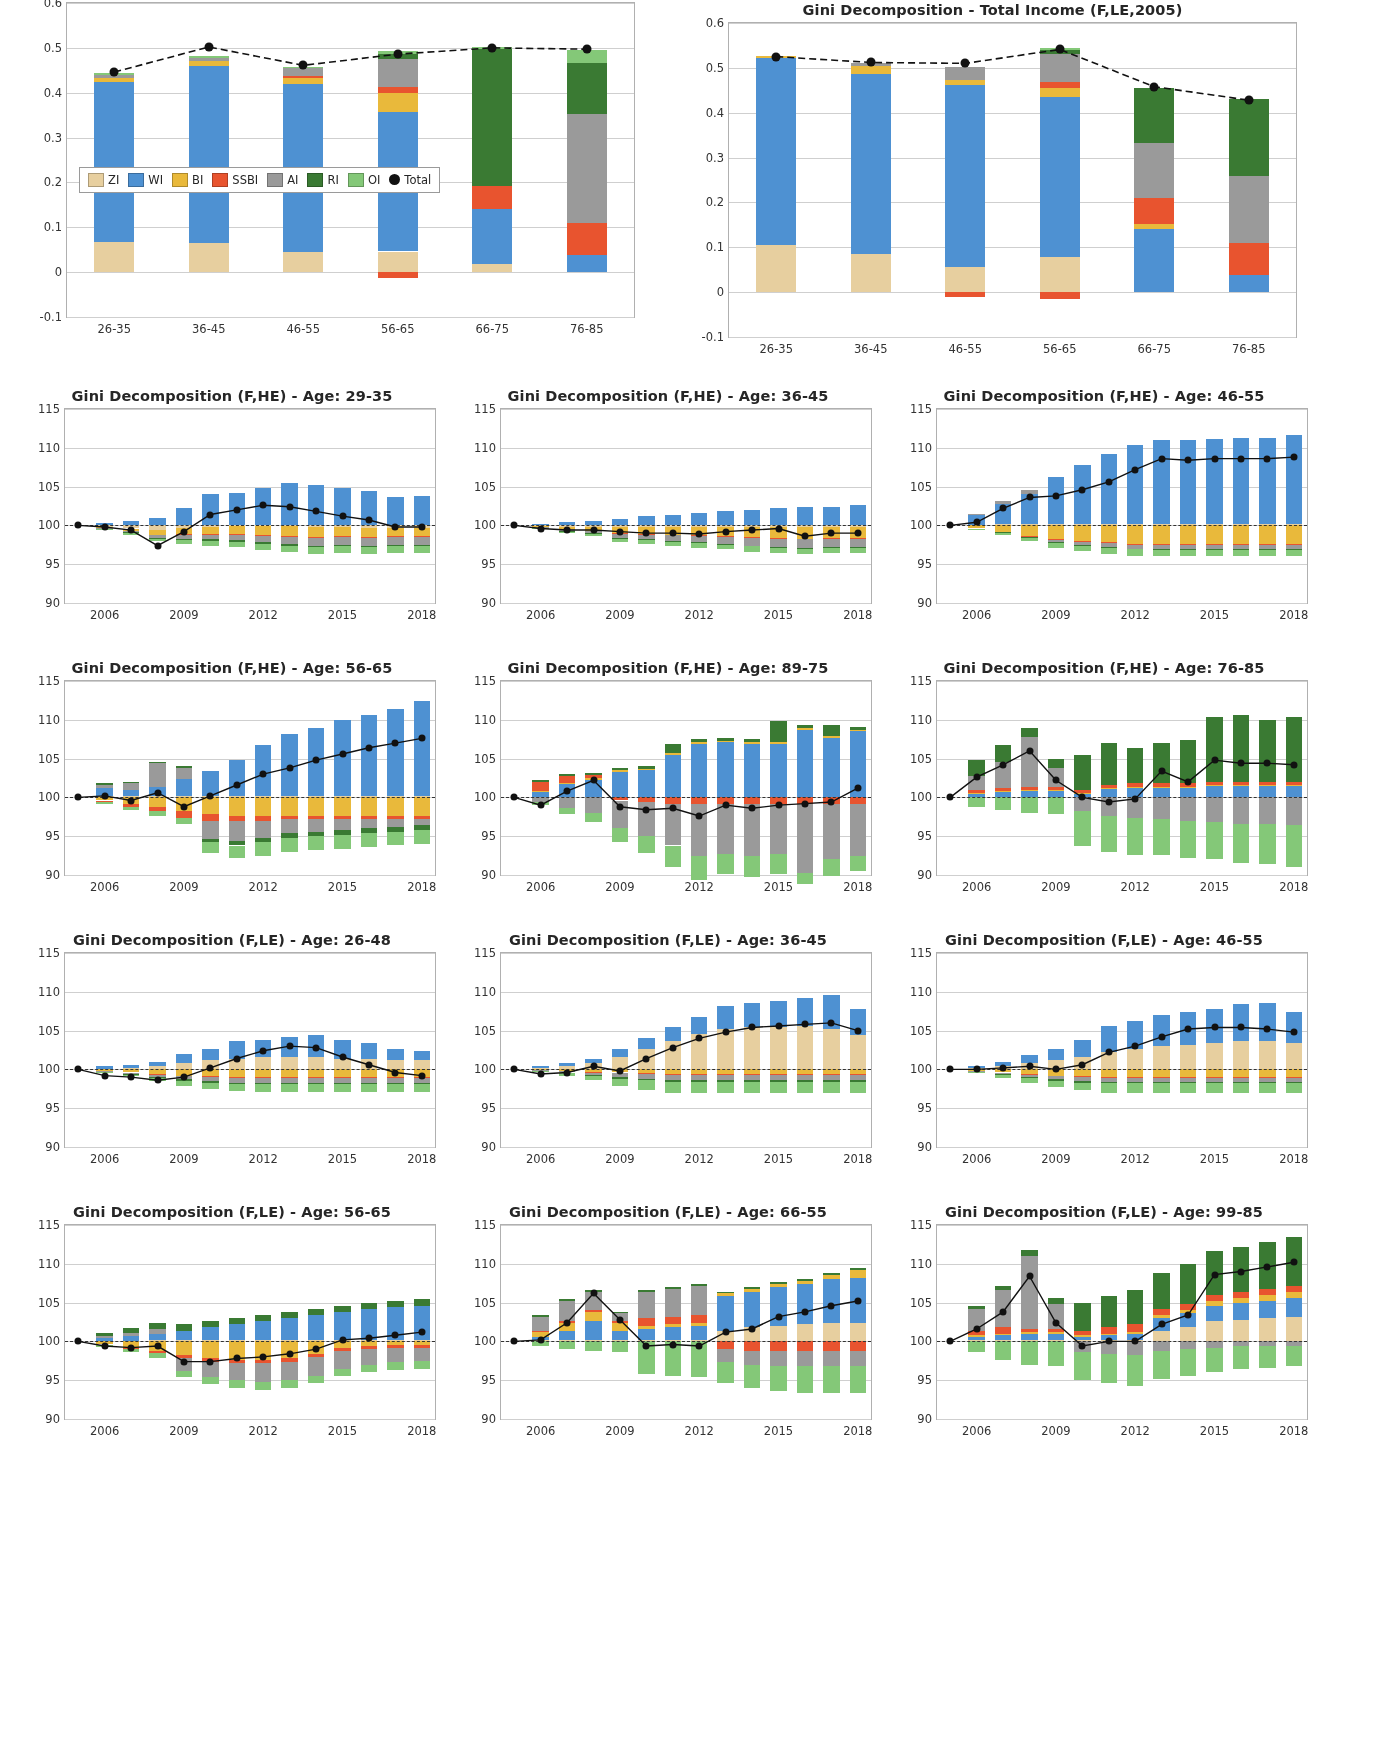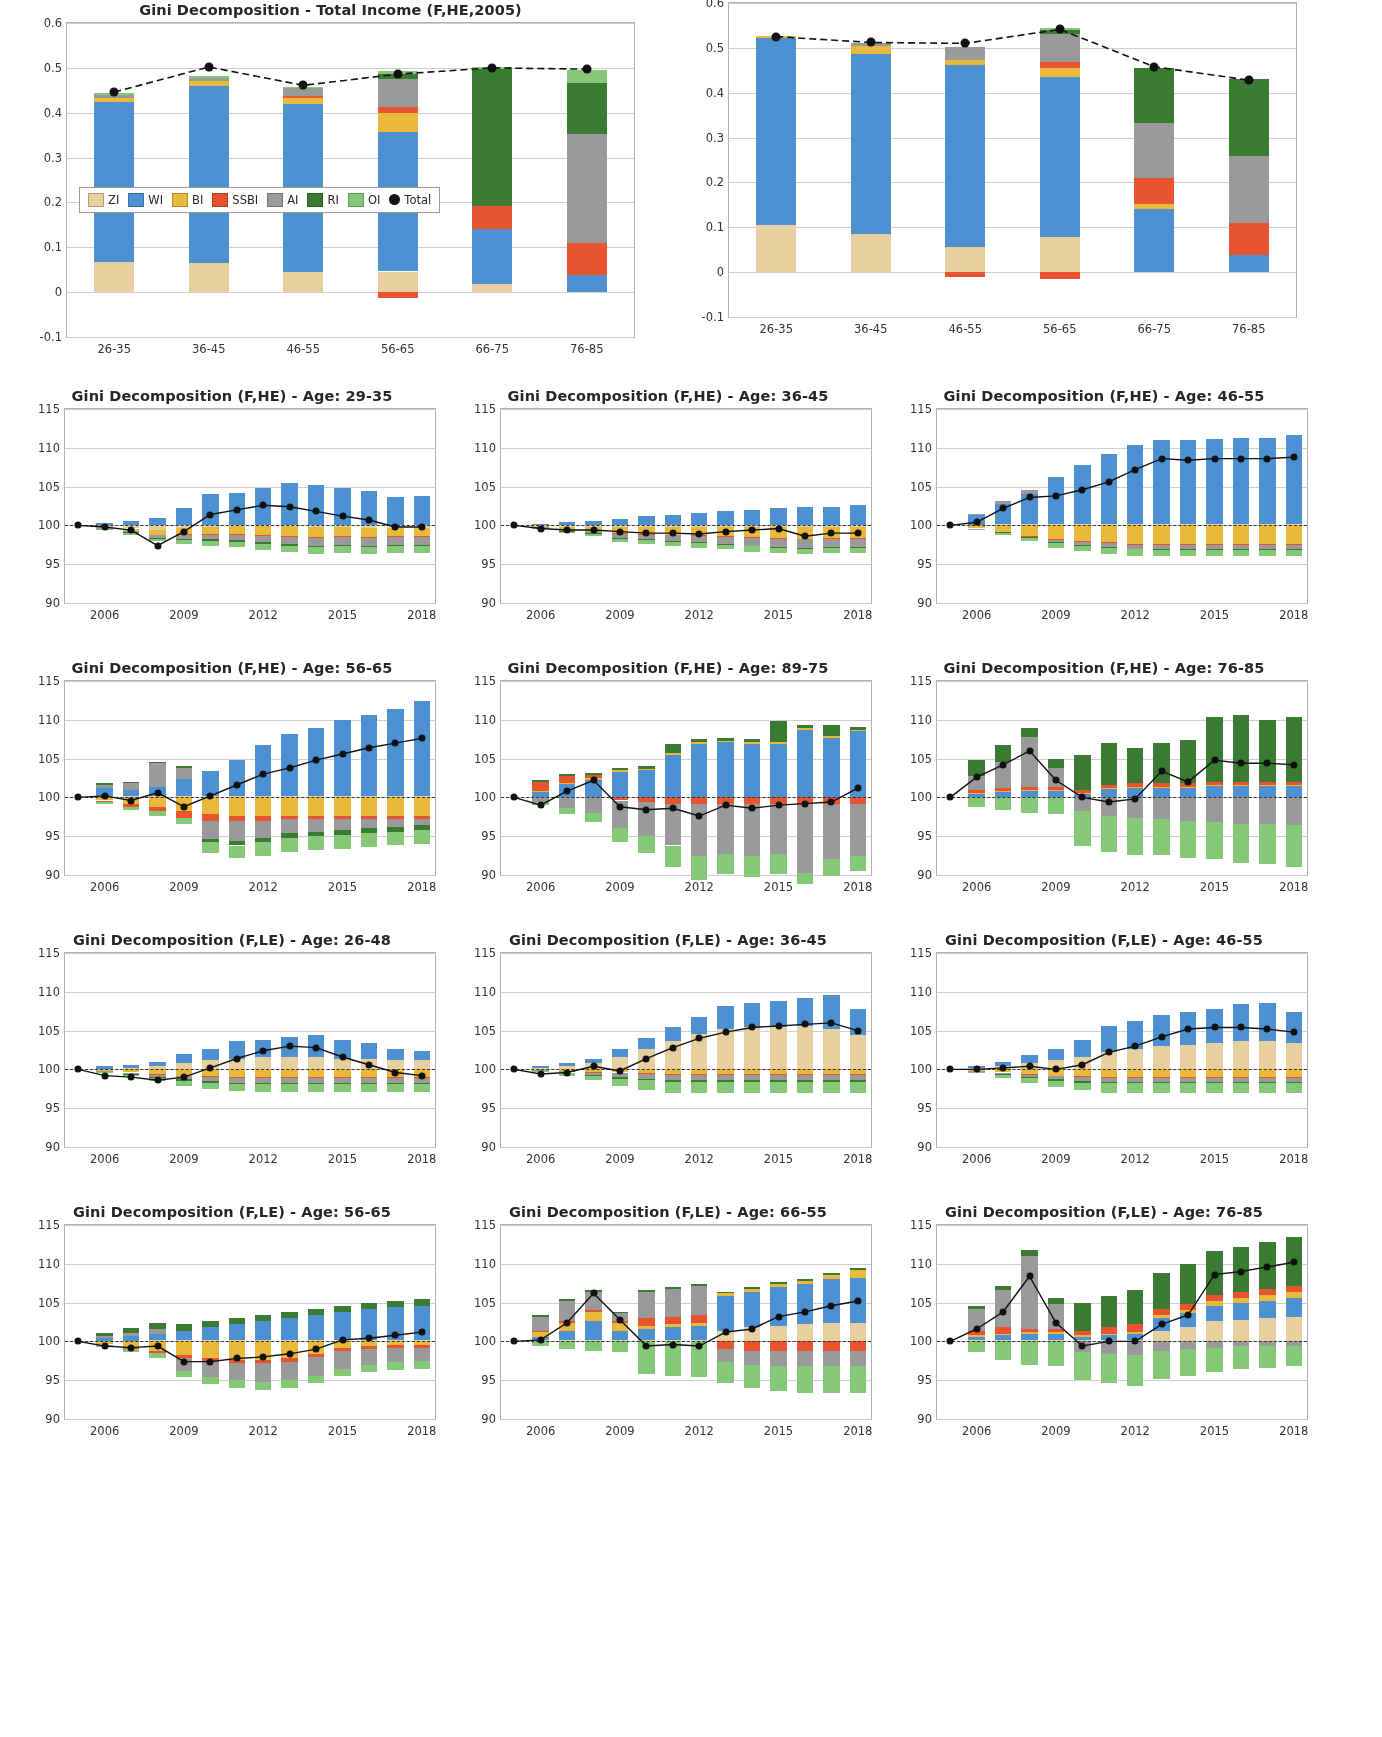--- a/index.html
+++ b/index.html
@@ -32,21 +32,20 @@
   .legend .item{display:flex;align-items:center;gap:4px;}
   .legend .sw{width:14px;height:12px;display:inline-block;border:1px solid rgba(0,0,0,.25);}
   .legend .gdot{width:11px;height:11px;border-radius:50%;background:#111;display:inline-block;}
 </style>
 </head>
 <body>
 
 <div class="page">
 
   <div class="panel" style="left:18px;top:2px;width:625px;height:372px;">
-    <div class="ptitle">Gini Decomposition - Total Income (F,HE,2005)</div>
     <div class="plotwrap" style="margin-left:48px;margin-right:8px;height:316px;">
       <div class="axes" id="top0">
           <div class="grid-line" style="top: 314px;"></div>
           <div class="ytick" style="top: 314px;">-0.1</div>
           <div class="grid-line" style="top: 269.143px;"></div>
           <div class="ytick" style="top: 269.143px;">0</div>
           <div class="grid-line" style="top: 224.286px;"></div>
           <div class="ytick" style="top: 224.286px;">0.1</div>
           <div class="grid-line" style="top: 179.429px;"></div>
           <div class="ytick" style="top: 179.429px;">0.2</div>
@@ -139,20 +138,21 @@
             <div class="item">
               <span class="gdot"></span>
               <span>Total</span>
             </div>
           </div>
         </div>
     </div>
   </div>
 
   <div class="panel" style="left:680px;top:2px;width:625px;height:372px;">
+    <div class="ptitle">Gini Decomposition - Total Income (F,LE,2005)</div>
     <div class="plotwrap" style="margin-left:48px;margin-right:8px;height:316px;">
       <div class="axes" id="top1">
           <div class="grid-line" style="top: 314px;"></div>
           <div class="ytick" style="top: 314px;">-0.1</div>
           <div class="grid-line" style="top: 269.143px;"></div>
           <div class="ytick" style="top: 269.143px;">0</div>
           <div class="grid-line" style="top: 224.286px;"></div>
           <div class="ytick" style="top: 224.286px;">0.1</div>
           <div class="grid-line" style="top: 179.429px;"></div>
           <div class="ytick" style="top: 179.429px;">0.2</div>
@@ -1651,21 +1651,21 @@
             <div class="dot sm" style="left: 224.643px; top: 107.088px;"></div>
             <div class="dot sm" style="left: 251.071px; top: 103.984px;"></div>
             <div class="dot sm" style="left: 277.5px; top: 91.568px;"></div>
             <div class="dot sm" style="left: 303.929px; top: 86.912px;"></div>
             <div class="dot sm" style="left: 330.357px; top: 80.704px;"></div>
             <div class="dot sm" style="left: 356.786px; top: 76.048px;"></div>
           </div>
         </div>
       </div>
       <div class="panel" style="left: 894px; top: 1204px; width: 420px; height: 250px;">
-        <div class="ptitle">Gini Decomposition (F,LE) - Age: 76-85</div>
+        <div class="ptitle">Gini Decomposition (F,LE) - Age: 99-85</div>
         <div class="plotwrap" style="margin-left: 42px; margin-right: 6px; height: 196px;">
           <div class="axes">
             <div class="grid-line" style="top: 194px;"></div>
             <div class="ytick" style="top: 194px;">90</div>
             <div class="grid-line" style="top: 155.2px;"></div>
             <div class="ytick" style="top: 155.2px;">95</div>
             <div class="grid-line" style="top: 116.4px;"></div>
             <div class="ytick" style="top: 116.4px;">100</div>
             <div class="grid-line" style="top: 77.6px;"></div>
             <div class="ytick" style="top: 77.6px;">105</div>

